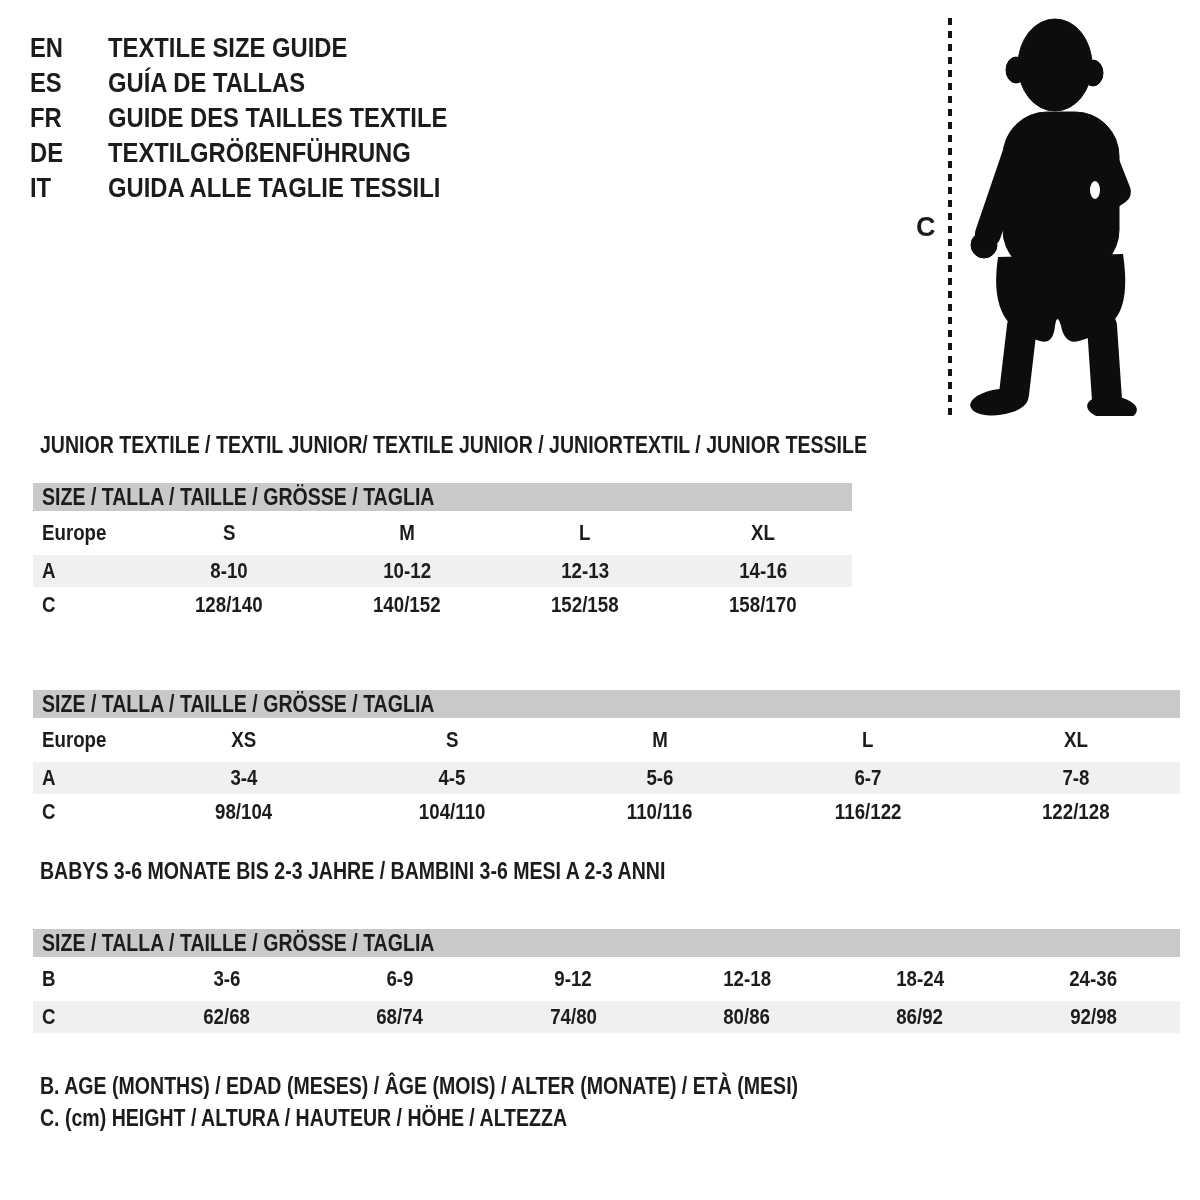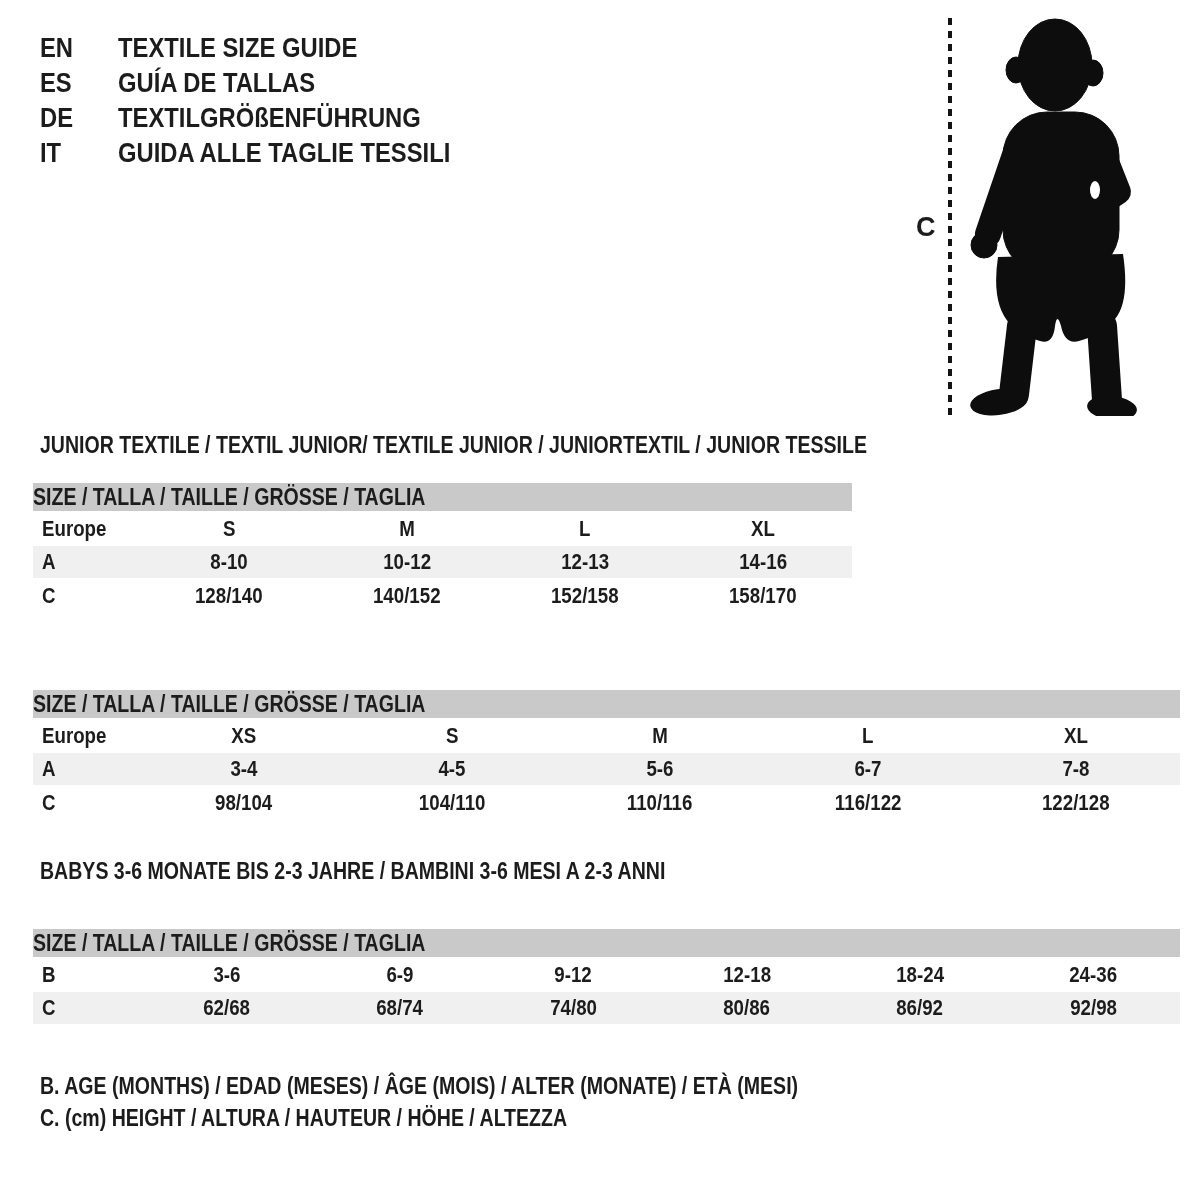--- a/index.html
+++ b/index.html
@@ -5,63 +5,67 @@
   html,body{margin:0;padding:0;background:#fff;}
   #canvas{
     position:relative;width:1200px;height:1200px;background:#ffffff;
     font-family:"Liberation Sans","DejaVu Sans",sans-serif;
     color:#1c1c1c;overflow:hidden;
   }
   .cond{display:inline-block;transform:scaleX(0.85);transform-origin:0 50%;white-space:nowrap;}
   .cond-c{display:inline-block;transform:scaleX(0.85);transform-origin:50% 50%;white-space:nowrap;}
 
   
-  .lang-block{position:absolute;left:40px;top:30px;font-size:28px;font-weight:bold;}
+  .lang-block{position:absolute;left:30px;top:30px;font-size:28px;font-weight:bold;}
   .lang-row{height:35px;display:flex;align-items:center;}
   .lang-code{display:inline-block;width:78px;}
 
   
   .dash-line{position:absolute;left:948px;top:18px;width:4px;height:398px;
     background:repeating-linear-gradient(180deg,#141414 0 7px,transparent 7px 13px);}
   .measure-c{position:absolute;left:916px;top:212px;font-size:27px;font-weight:bold;}
   .silhouette{position:absolute;left:962px;top:14px;}
 
   
   .sec-title{position:absolute;left:40px;font-size:23px;font-weight:bold;line-height:26px;}
   .subAB{font-size:15px;vertical-align:-5px;font-weight:bold;}
 
   
   .size-table{position:absolute;left:33px;font-size:22px;font-weight:bold;}
-  .bar{height:28px;background:#c9c9c9;display:flex;align-items:center;font-size:23px;}
+  .bar{height:28px;background:#c9c9c9;display:flex;align-items:center;padding-left:9px;font-size:23px;}
   .t-row{display:grid;align-items:center;}
   .t-row.shade{background:#f0f0f0;}
   .t-row .lbl{padding-left:9px;}
   .t-row .val{text-align:center;}
   .cols5{grid-template-columns:107px repeat(4,1fr);}
   .cols6{grid-template-columns:107px repeat(5,1fr);}
   .cols7{grid-template-columns:107px repeat(6,1fr);}
-  .h35{height:35px;} .h32{height:32px;} .h36{height:36px;}
+  .h35{height:44px;} .h32{height:32px;} .h36{height:36px;}
 
   
   .notes{position:absolute;left:40px;top:1070px;font-size:23px;font-weight:bold;}
   .note-line{height:32px;display:flex;align-items:center;}
 </style>
 </head>
 <body>
 
 <div id="canvas">
 
   <div class="lang-block">
     <div class="lang-row">
       <span class="lang-code"><span class="cond">EN</span></span>
       <span class="cond">TEXTILE SIZE GUIDE</span>
     </div>
     <div class="lang-row">
       <span class="lang-code"><span class="cond">ES</span></span>
       <span class="cond">GUÍA DE TALLAS</span>
+    </div>
+    <div class="lang-row">
+      <span class="lang-code"><span class="cond">FR</span></span>
+      <span class="cond">GUIDE DES TAILLES TEXTILE</span>
     </div>
     <div class="lang-row">
       <span class="lang-code"><span class="cond">DE</span></span>
       <span class="cond">TEXTILGRÖßENFÜHRUNG</span>
     </div>
     <div class="lang-row">
       <span class="lang-code"><span class="cond">IT</span></span>
       <span class="cond">GUIDA ALLE TAGLIE TESSILI</span>
     </div>
   </div>

